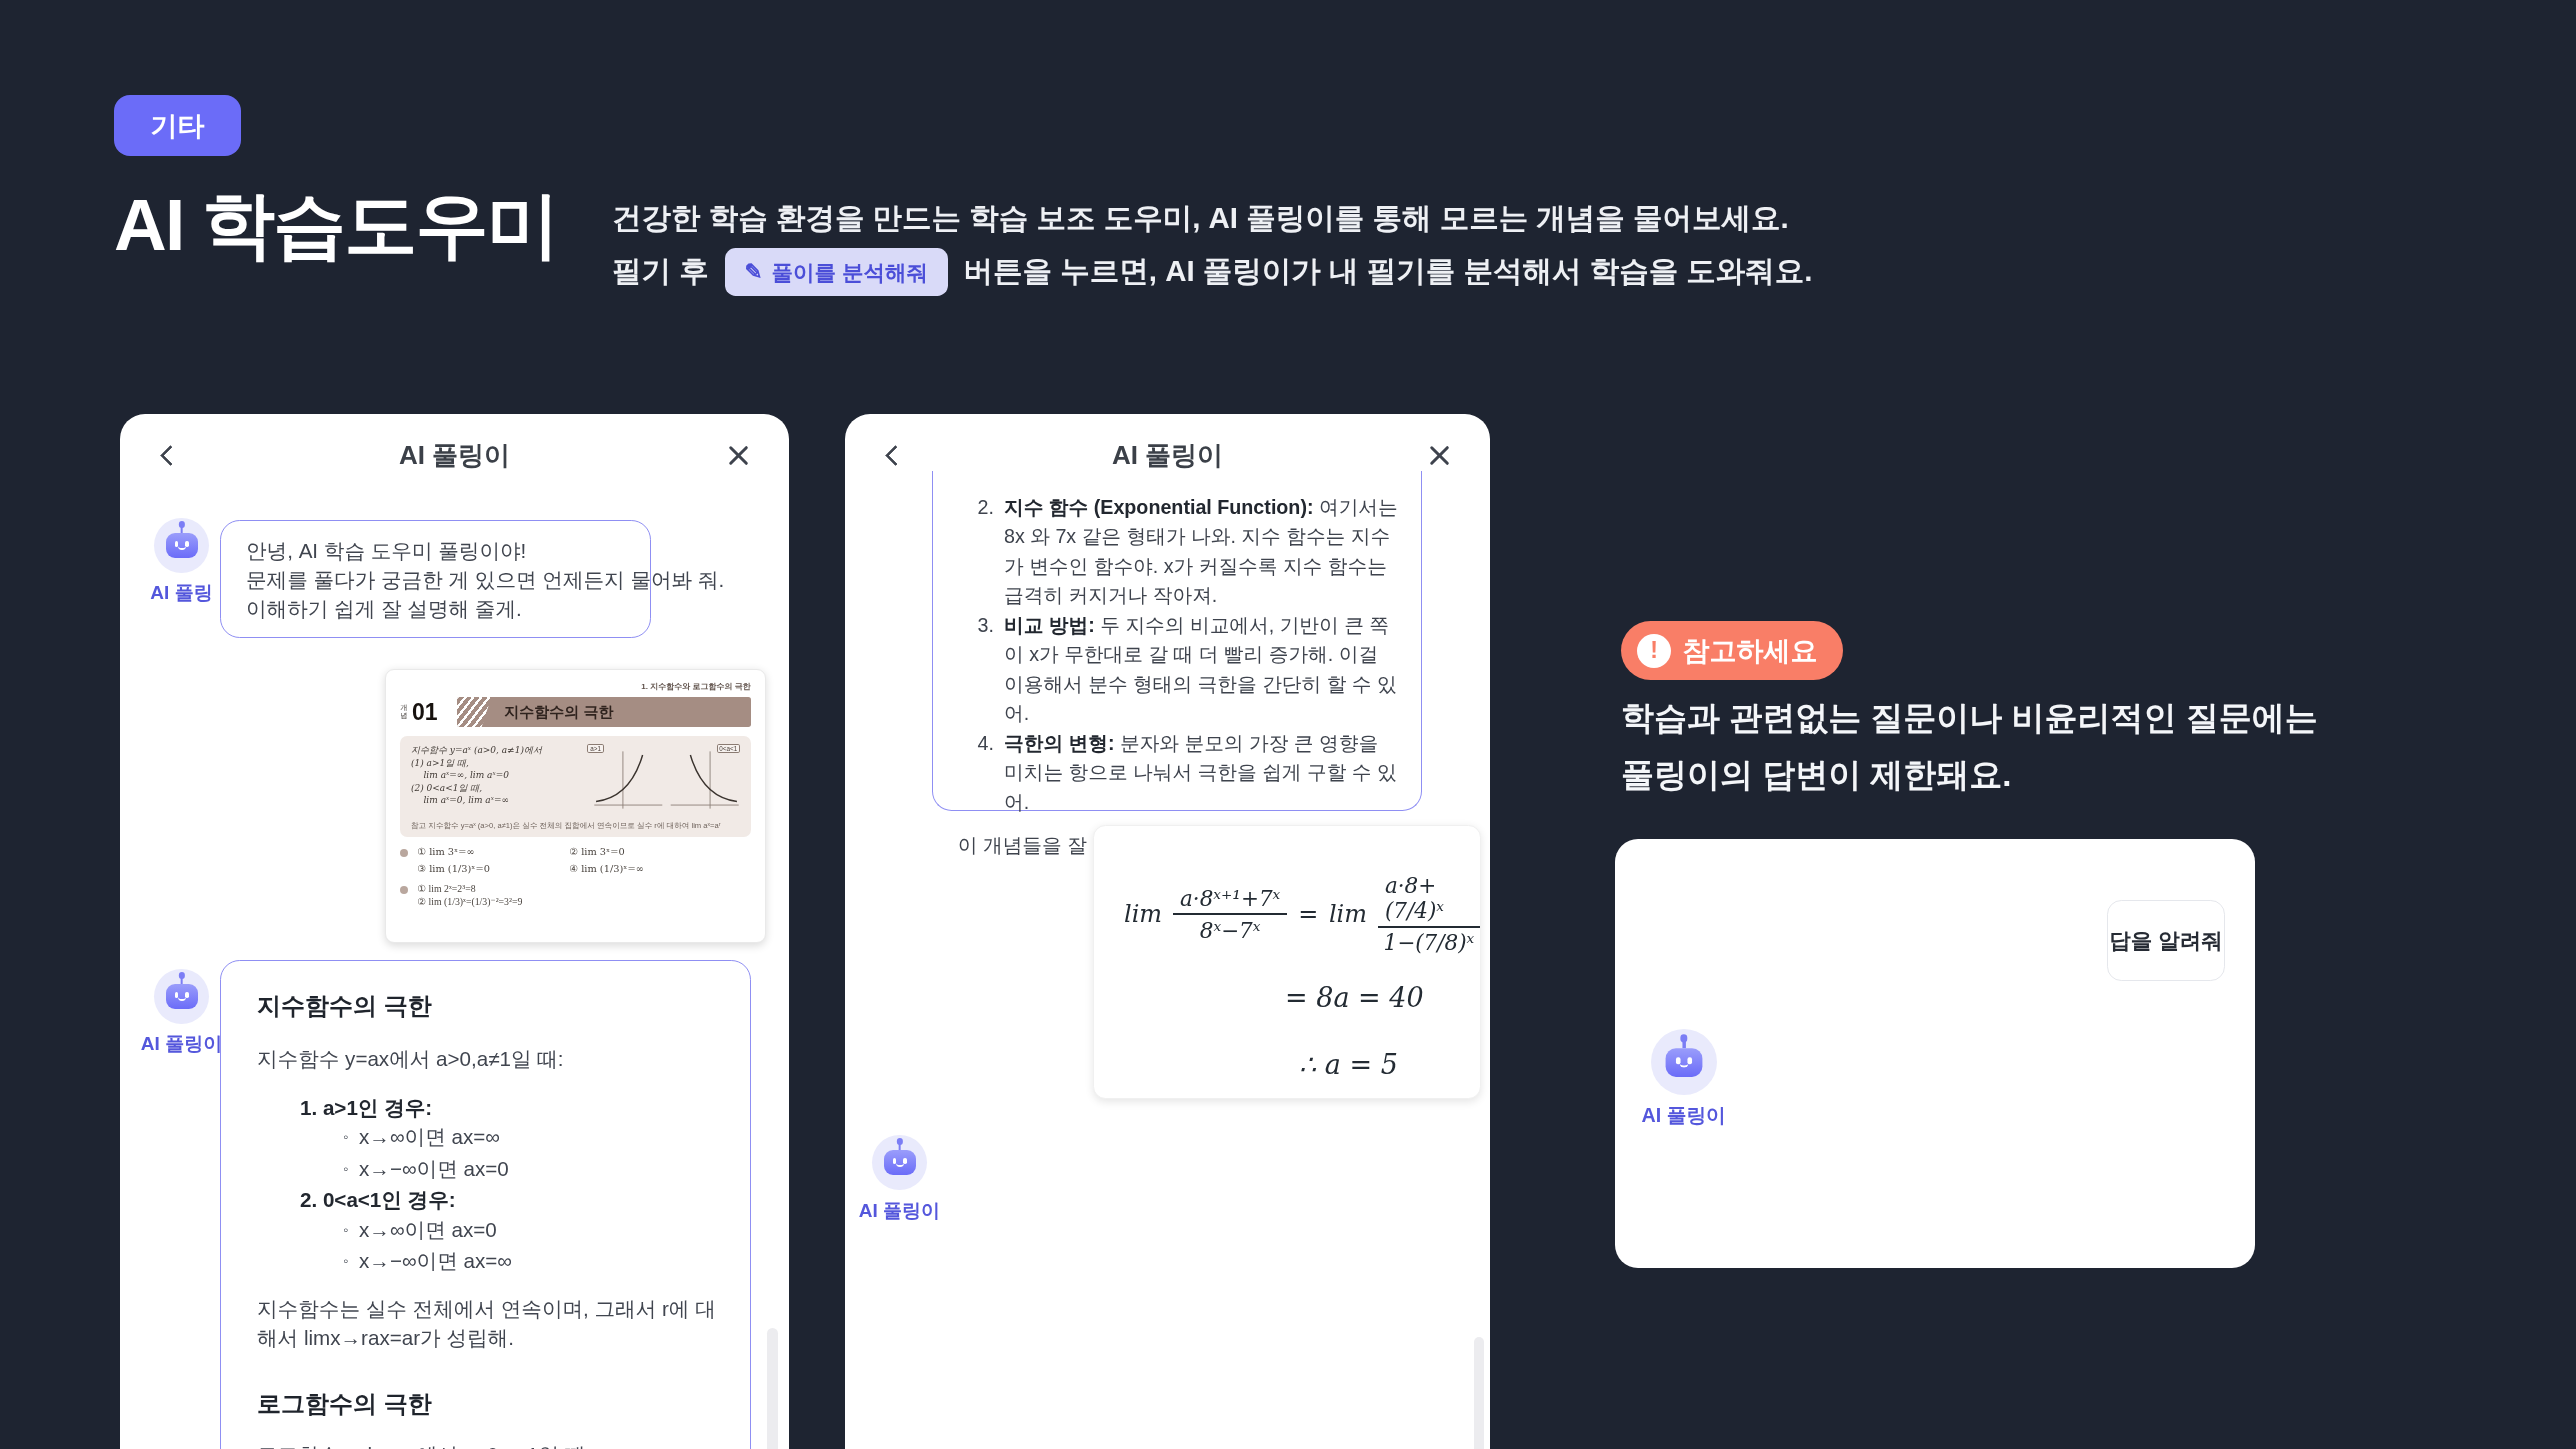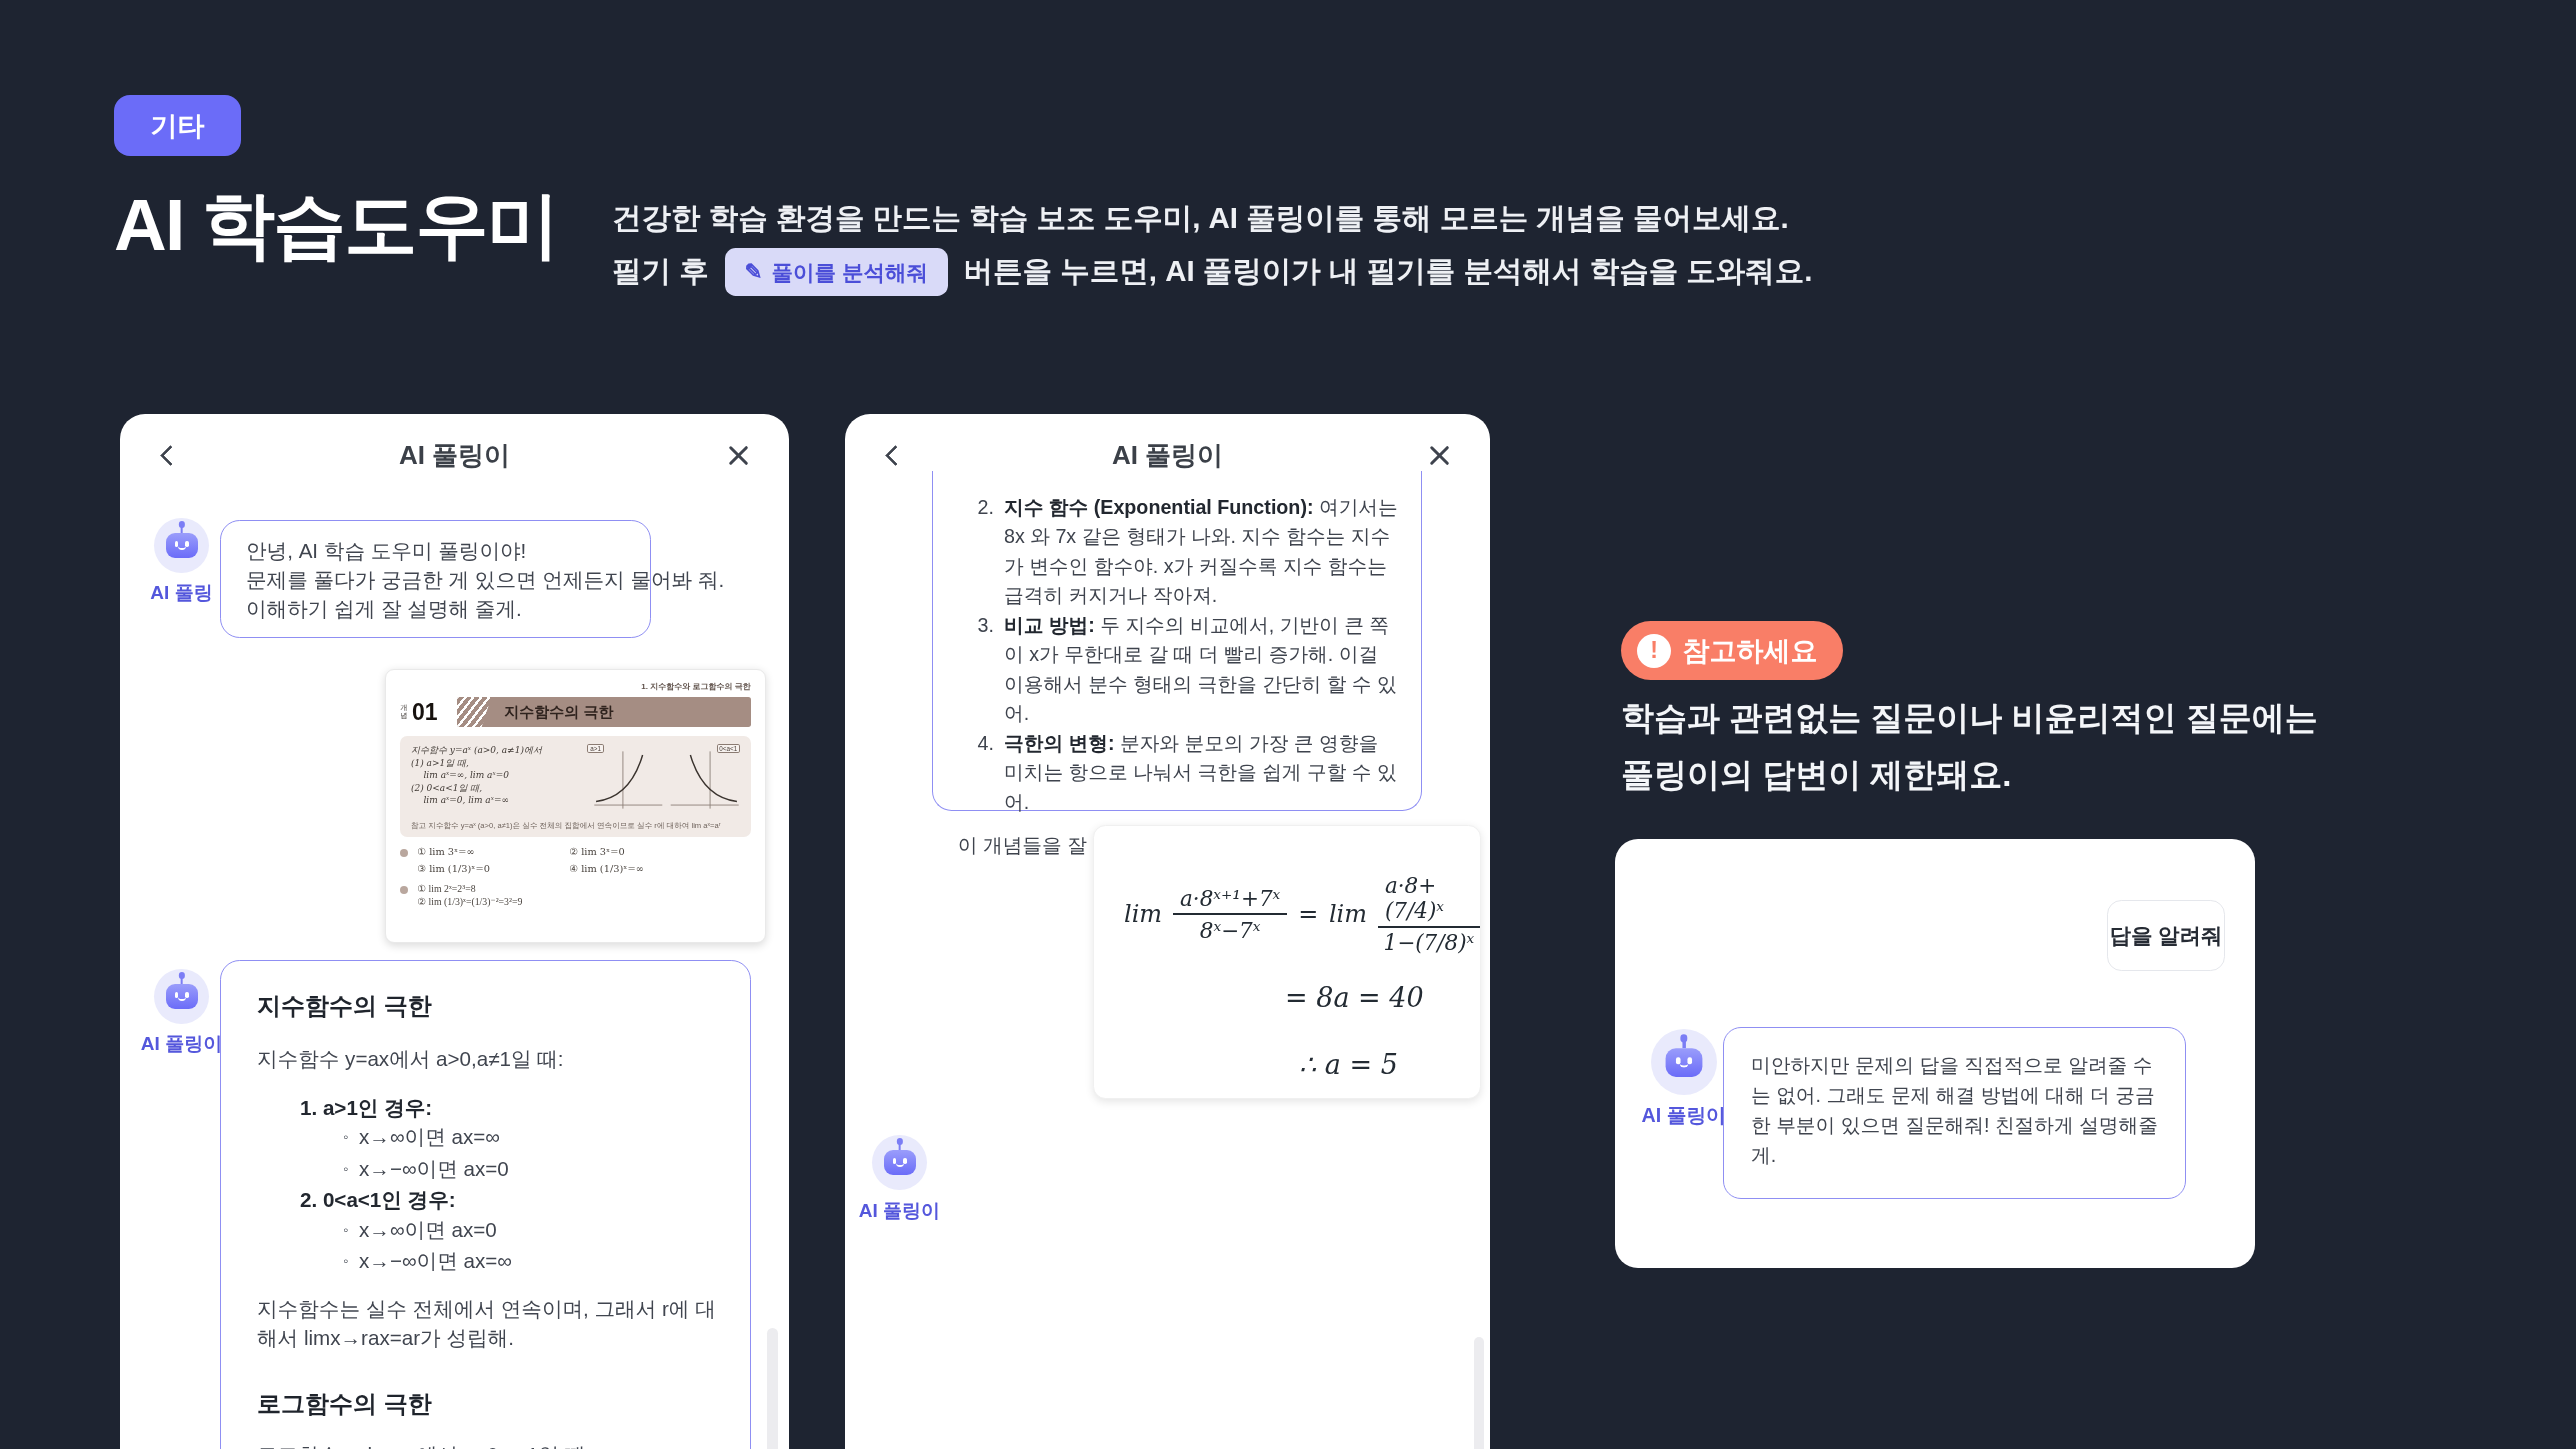--- a/index.html
+++ b/index.html
@@ -187,24 +187,24 @@
     display:flex; align-items:center; justify-content:center;
     color:#F97E67; font-size:23px; font-weight:800; }
   .notice { left:1621px; color:#F4F6F9; font-size:33px; font-weight:600; white-space:nowrap; }
   .n1 { top:696px; } .n2 { top:753px; }
 
   .aside-card {
     left:1615px; top:839px; width:640px; height:429px;
     background:#FFFFFF; border-radius:23px;
   }
   .answer-btn {
-    position:absolute; right:30px; top:61px; width:118px; height:71px;
+    position:absolute; right:30px; top:61px; width:118px; height:81px;
     background:#fff; border:1.8px solid #E5E7EC; border-radius:14.3px;
     font-size:21.5px; font-weight:600; color:#262B34; cursor:pointer;
-    font-family:Liberation Serif, serif;
+    font-family:Liberation Sans, sans-serif;
   }
   .card-bubble { left:108px; top:188px; width:463px; height:172px; border-radius:18px;
     padding:22.4px 27px; font-size:19.7px; line-height:30px; }
 </style>
 </head>
 <body>
 
 <div class="abs cat-badge">기타</div>
 
 <h1 class="abs hero-title">AI 학습도우미</h1>
@@ -409,17 +409,14 @@
   <div class="avatar" style="left:36px; top:190px; width:66px; height:66px;">
     <div class="robot" style="transform:scale(1.15);">
       <span class="ant-dot"></span>
         <span class="eye l"></span>
         <span class="eye r"></span>
         <span class="mouth"></span>
     </div>
   </div>
   <div class="sender-label" style="left:19.7px; top:263px; width:98px; font-size:19.7px;">AI 풀링이</div>
 
-  <div class="bubble card-bubble">
-    <p>미안하지만 문제의 답을 직접적으로 알려줄 수는 없어. 그래도 문제 해결 방법에 대해 더 궁금한 부분이 있으면 질문해줘! 친절하게 설명해줄게.</p>
-  </div>
 </div>
 
 
 </body></html>

